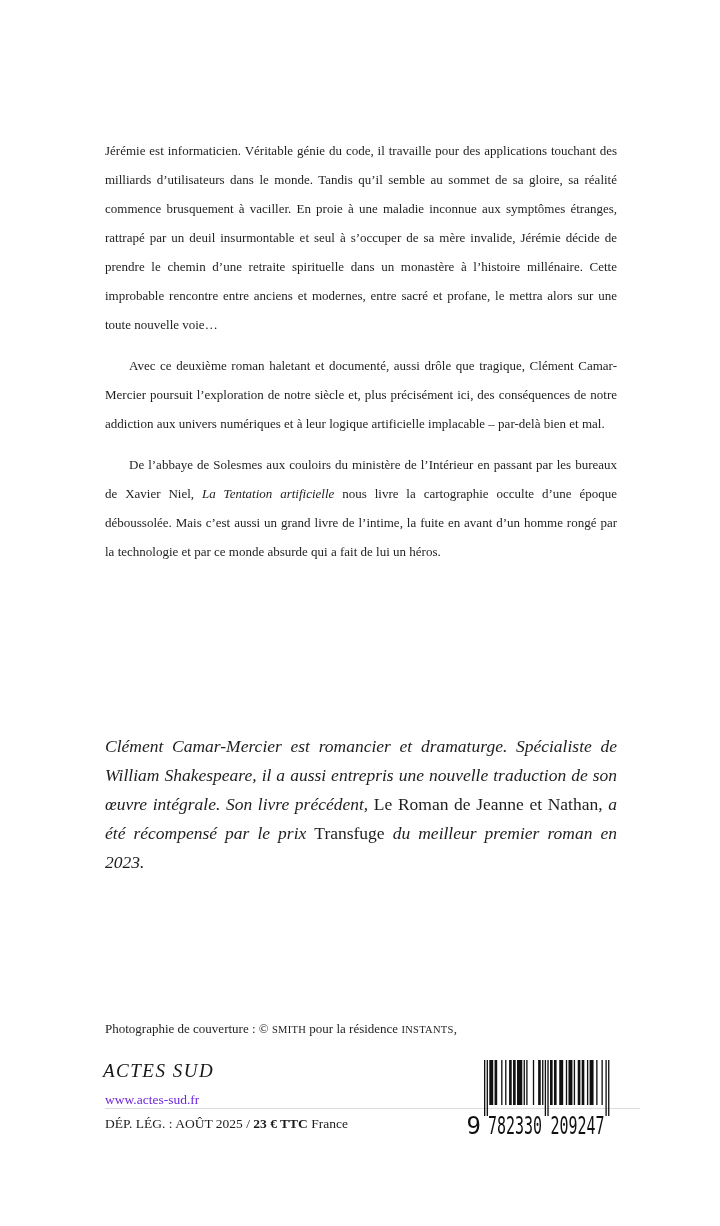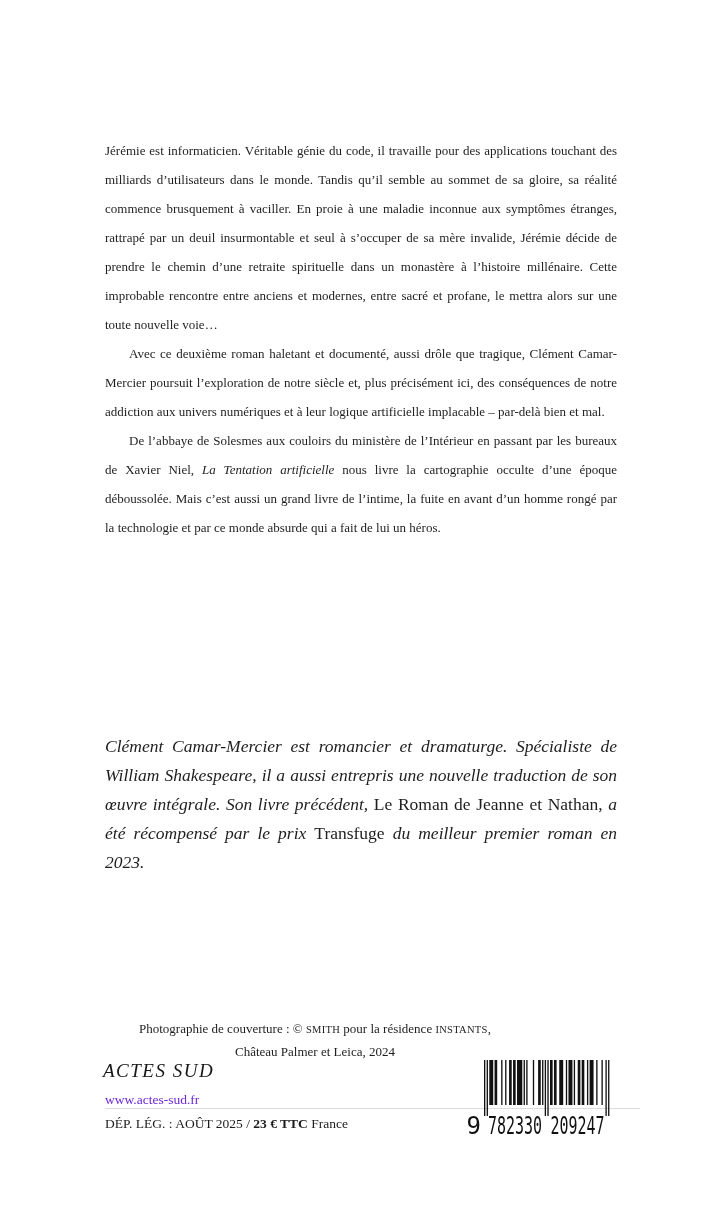--- a/index.html
+++ b/index.html
@@ -15,31 +15,31 @@
   .title{
     position:absolute;left:106px;top:84px;
     font-style:italic;font-size:22px;letter-spacing:0.5px;
     white-space:nowrap;color:#1c1c1c;
   }
   .synopsis{
     position:absolute;left:105px;top:136px;width:512px;
     font-size:13px;line-height:29px;text-align:justify;
   }
   .synopsis p{margin:0;}
-  .synopsis p.indented{text-indent:24px;}
+  .synopsis p.indented{text-indent:24px;margin-top:12px;}
   .book-title-inline{font-style:italic;}
   .bio{
     position:absolute;left:105px;top:732px;width:512px;
     font-size:17.5px;line-height:29px;text-align:justify;
     font-style:italic;
   }
   .bio .upright{font-style:normal;}
   .credits{
     position:absolute;left:105px;top:1018px;width:420px;
-    font-size:13px;line-height:22px;text-align:center;
+    font-size:13px;line-height:22px;
   }
   .smallcaps{font-size:10.5px;letter-spacing:0.3px;}
   .logo{
     position:absolute;left:103px;top:1060px;
     font-style:italic;font-size:19px;letter-spacing:1.5px;
     color:#161616;white-space:nowrap;
   }
   .website{
     position:absolute;left:105px;top:1092px;
     font-size:13.5px;color:#6d28d9;
@@ -74,21 +74,20 @@
     <p class="indented"><span>Avec ce deuxième roman haletant et documenté, aussi drôle que tragique, Clément Camar-Mercier poursuit l’exploration de notre siècle et, plus précisément ici, des conséquences de notre addiction aux univers numériques et à leur logique artificielle implacable – par-delà bien et mal.</span></p>
     <p class="indented"><span>De l’abbaye de Solesmes aux couloirs du ministère de l’Intérieur en passant par les bureaux de Xavier Niel, </span><span class="book-title-inline">La Tentation artificielle</span><span> nous livre la cartographie occulte d’une époque déboussolée. Mais c’est aussi un grand livre de l’intime, la fuite en avant d’un homme rongé par la technologie et par ce monde absurde qui a fait de lui un héros.</span></p>
   </div>
 
   <div class="bio">
     <span>Clément Camar-Mercier est romancier et dramaturge. Spécialiste de William Shakespeare, il a aussi entrepris une nouvelle traduction de son œuvre intégrale. Son livre précédent, </span><span class="upright">Le Roman de Jeanne et Nathan,</span><span> a été récompensé par le prix </span><span class="upright">Transfuge</span><span> du meilleur premier roman en 2023.</span>
   </div>
 
   <div class="credits">
     <div><span>Photographie de couverture : © </span><span class="smallcaps">SMITH</span><span> pour la résidence </span><span class="smallcaps">INSTANTS</span><span>,</span></div>
-    <div>Château Palmer et Leica, 2024</div>
   </div>
 
   <div class="logo">ACTES SUD</div>
 
   <div class="website">www.actes-sud.fr</div>
 
   <div class="rule"></div>
 
   <div class="deposit">
     <span>DÉP. LÉG. : AOÛT 2025 / </span><span class="price">23 € TTC</span><span> France</span>

